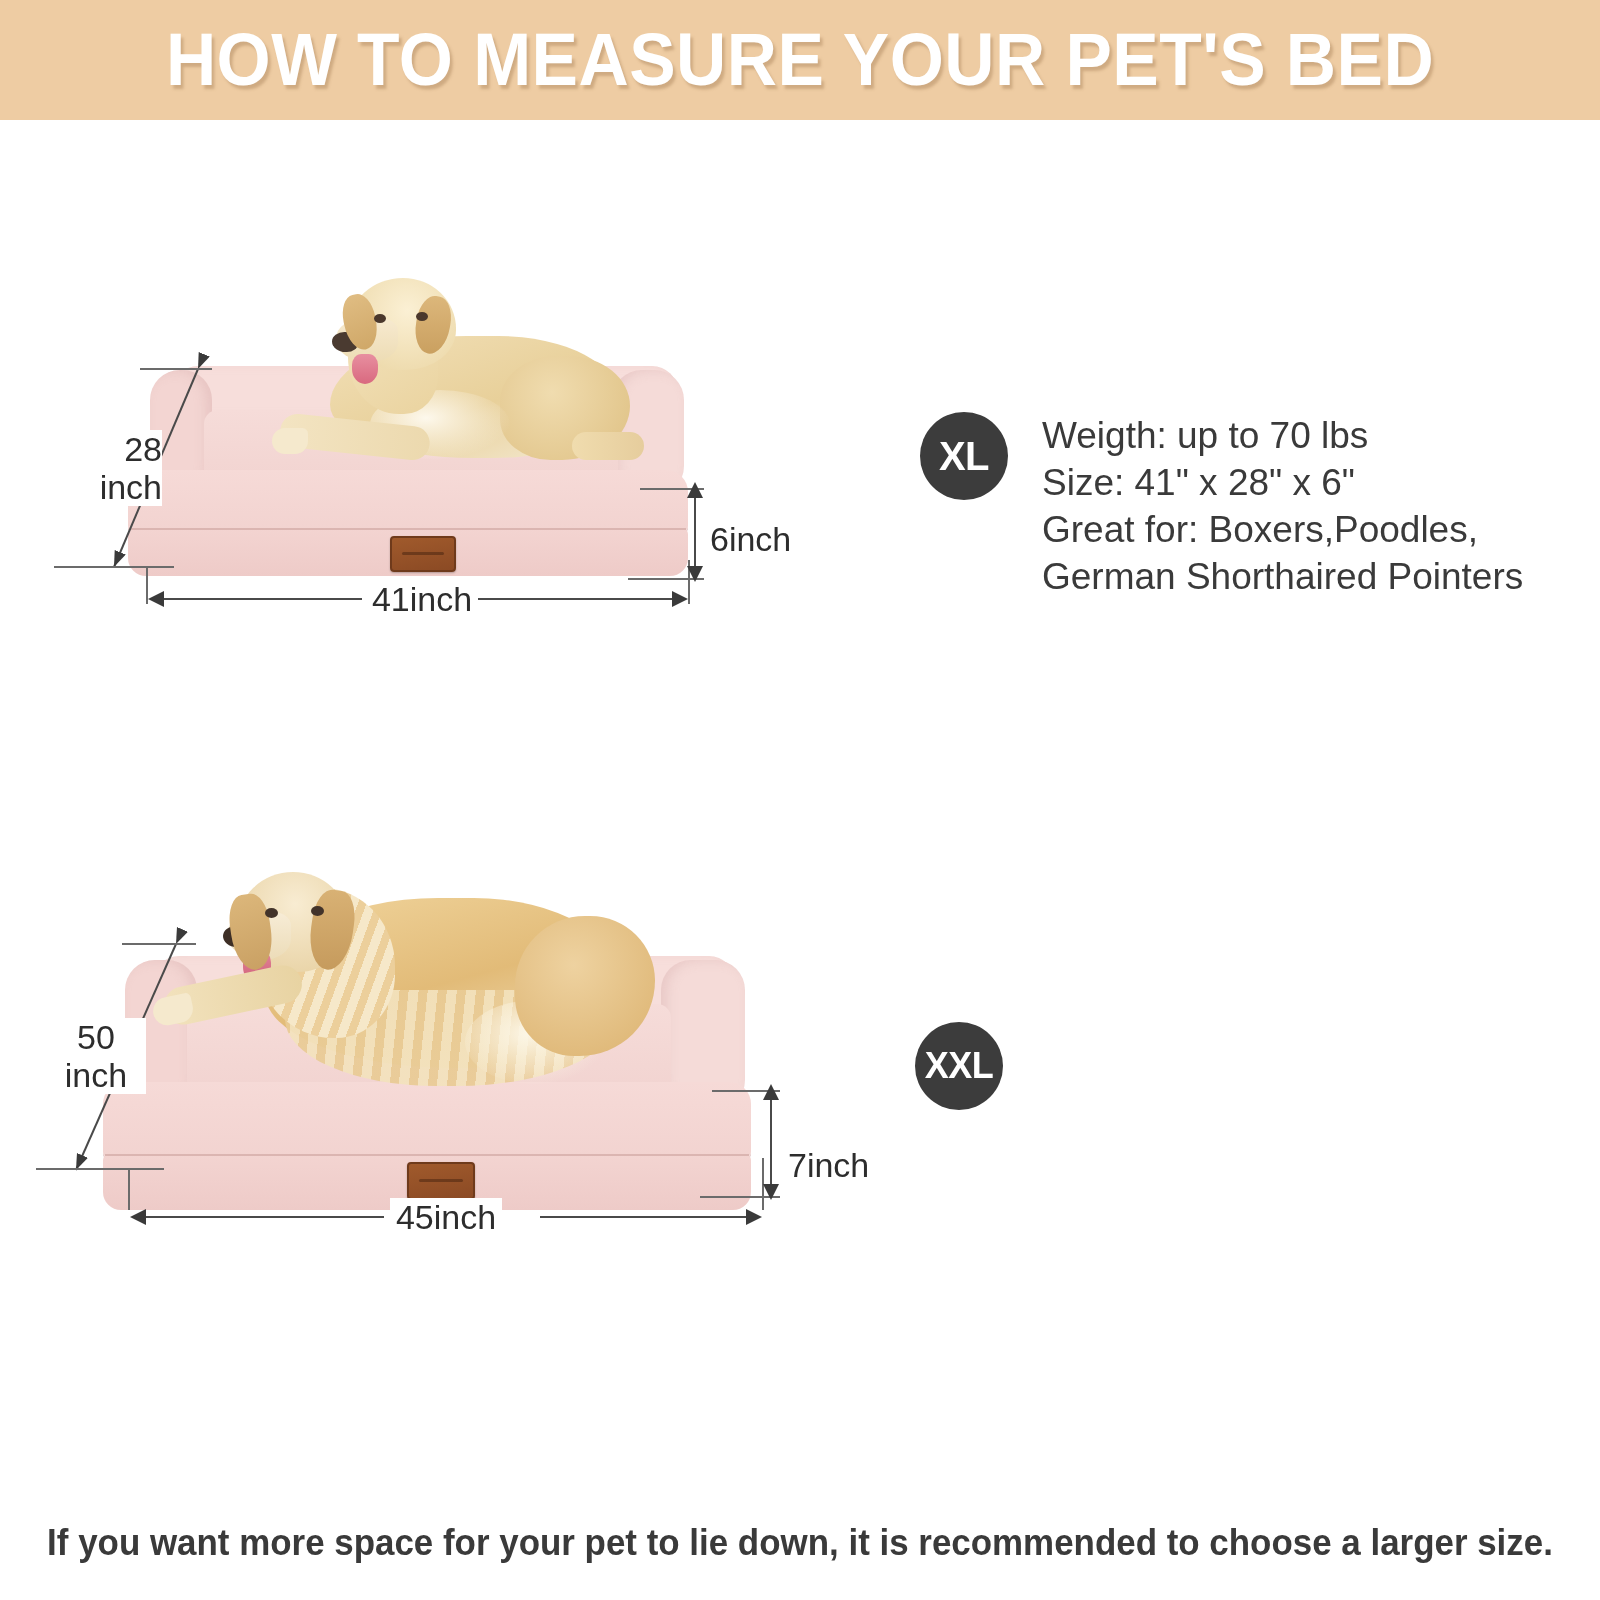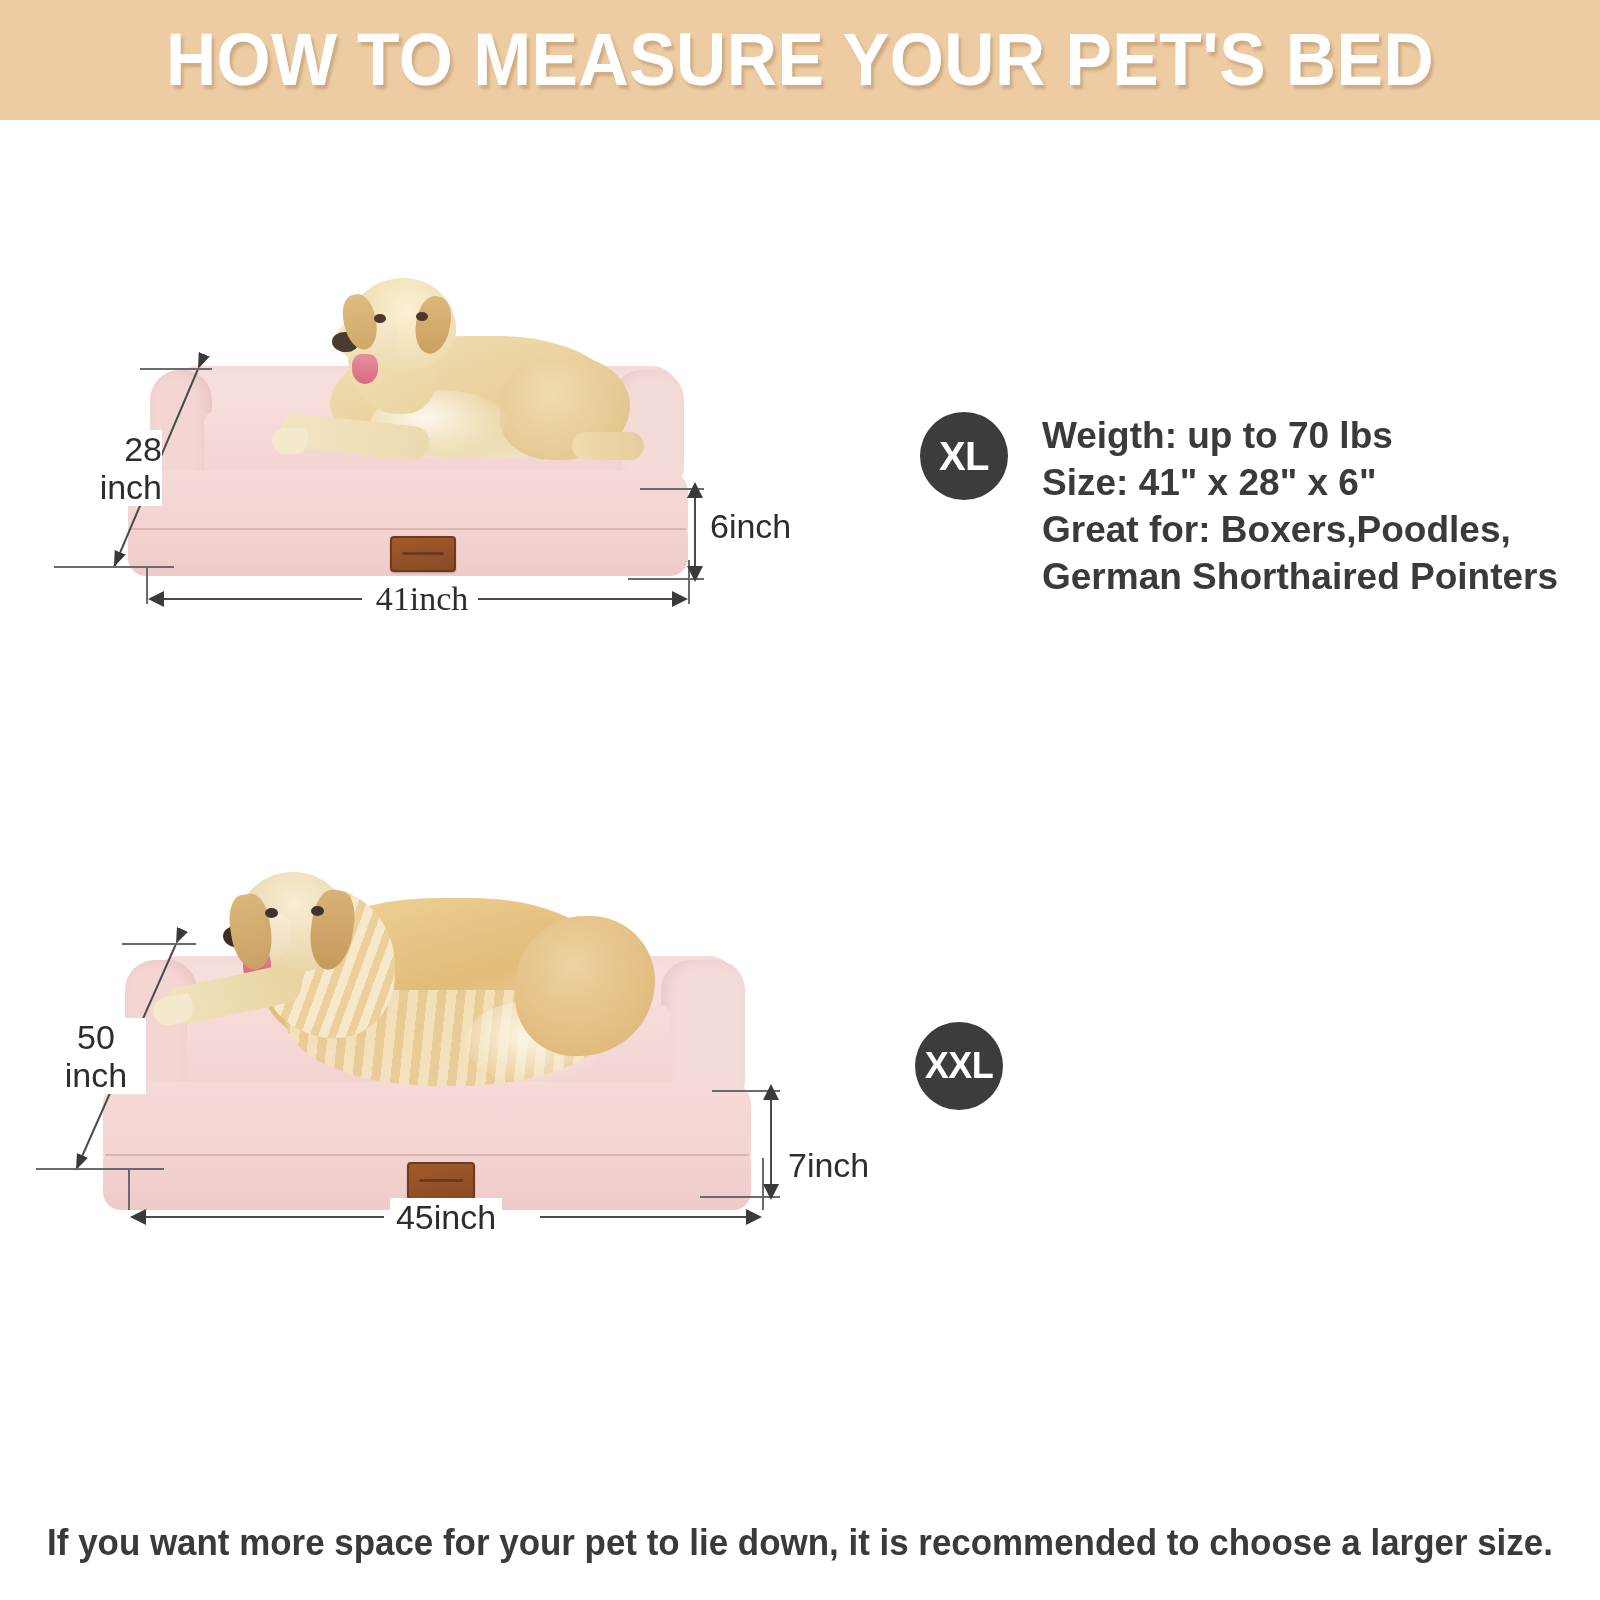--- a/index.html
+++ b/index.html
@@ -163,21 +163,21 @@
     font-family: "Liberation Sans Narrow", "Liberation Sans", sans-serif;
     font-weight: bold;
     font-size: 40px;
     flex: none;
     letter-spacing: -0.5px;
   }
   .size-badge.xxl { font-size: 36px; }
   .size-text {
     margin-left: 34px;
     font-family: "Liberation Sans", sans-serif;
-    font-weight: bold;
+    font-weight: normal;
     font-size: 37px;
     line-height: 47px;
     color: #3a3a3a;
     white-space: pre-line;
   }
 
   
   .footer-note {
     position: absolute;
     left: 0; top: 1522px;
@@ -289,28 +289,28 @@
 <div class="ext-line-h" style="left:54px; top:566px; width:120px;"></div>
 <div class="dim-label" style="left:66px; top:430px; width:96px; text-align:right;">28
 inch</div>
 
 <div class="ext-line-v" style="left:146px; top:566px; height:38px;"></div>
 <div class="ext-line-v" style="left:688px; top:560px; height:44px;"></div>
 <div class="dim-line-h" style="left:152px; top:598px; width:210px;"></div>
 <div class="dim-line-h" style="left:478px; top:598px; width:208px;"></div>
 <div class="arrow arrow-left" style="left:148px; top:591px;"></div>
 <div class="arrow arrow-right" style="left:672px; top:591px;"></div>
-<div class="dim-label" style="left:368px; top:580px; width:108px; text-align:center;font-family:Liberation Serif, serif;">41inch</div>
+<div class="dim-label" style="left:368px; top:580px; width:108px; text-align:center;">41inch</div>
 
 <div class="ext-line-h" style="left:640px; top:488px; width:64px;"></div>
 <div class="ext-line-h" style="left:628px; top:578px; width:76px;"></div>
 <div class="dim-line-v" style="left:694px; top:492px; height:82px;"></div>
 <div class="arrow arrow-up" style="left:687px; top:482px;"></div>
 <div class="arrow arrow-down" style="left:687px; top:566px;"></div>
-<div class="dim-label" style="left:710px; top:507px; width:110px;">6inch</div>
+<div class="dim-label" style="left:710px; top:520px; width:110px;">6inch</div>
 
 <div class="size-block" style="left:920px; top:412px; width:660px;">
   <div class="size-badge">XL</div>
   <div class="size-text">Weigth: up to 70 lbs
 Size: 41" x 28" x 6"
 Great for: Boxers,Poodles,
 German Shorthaired Pointers</div>
 </div>
 
 <div class="bed-stage" style="left:95px; top:850px; width:700px; height:380px;">

